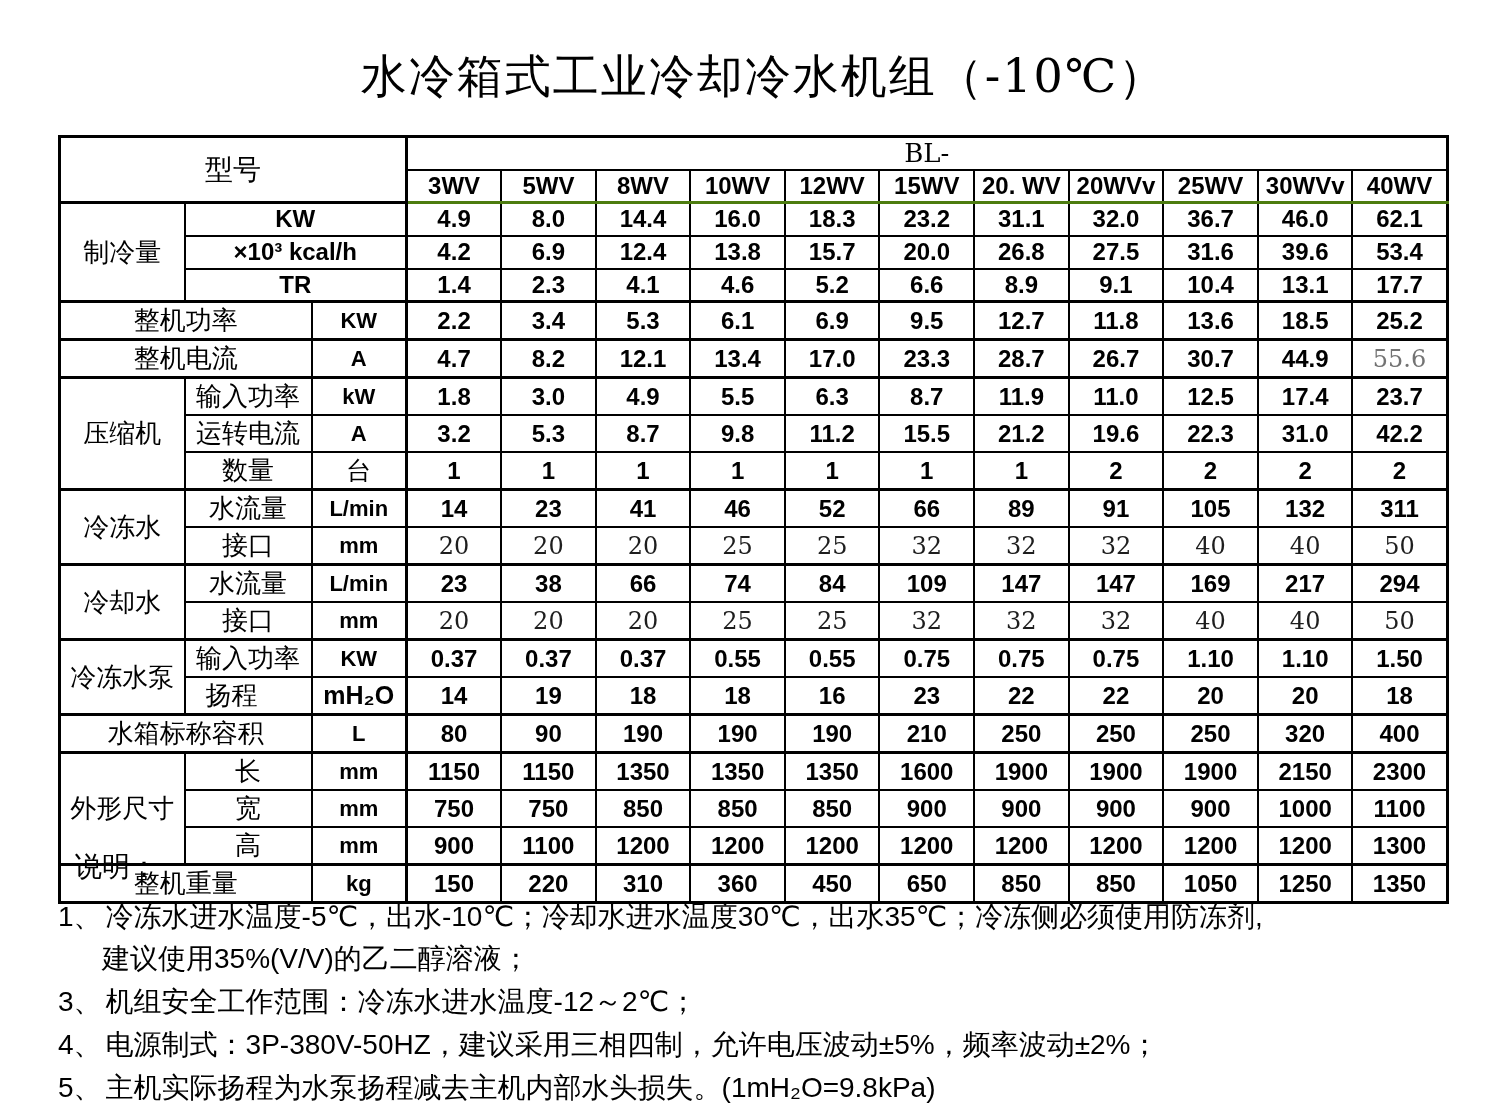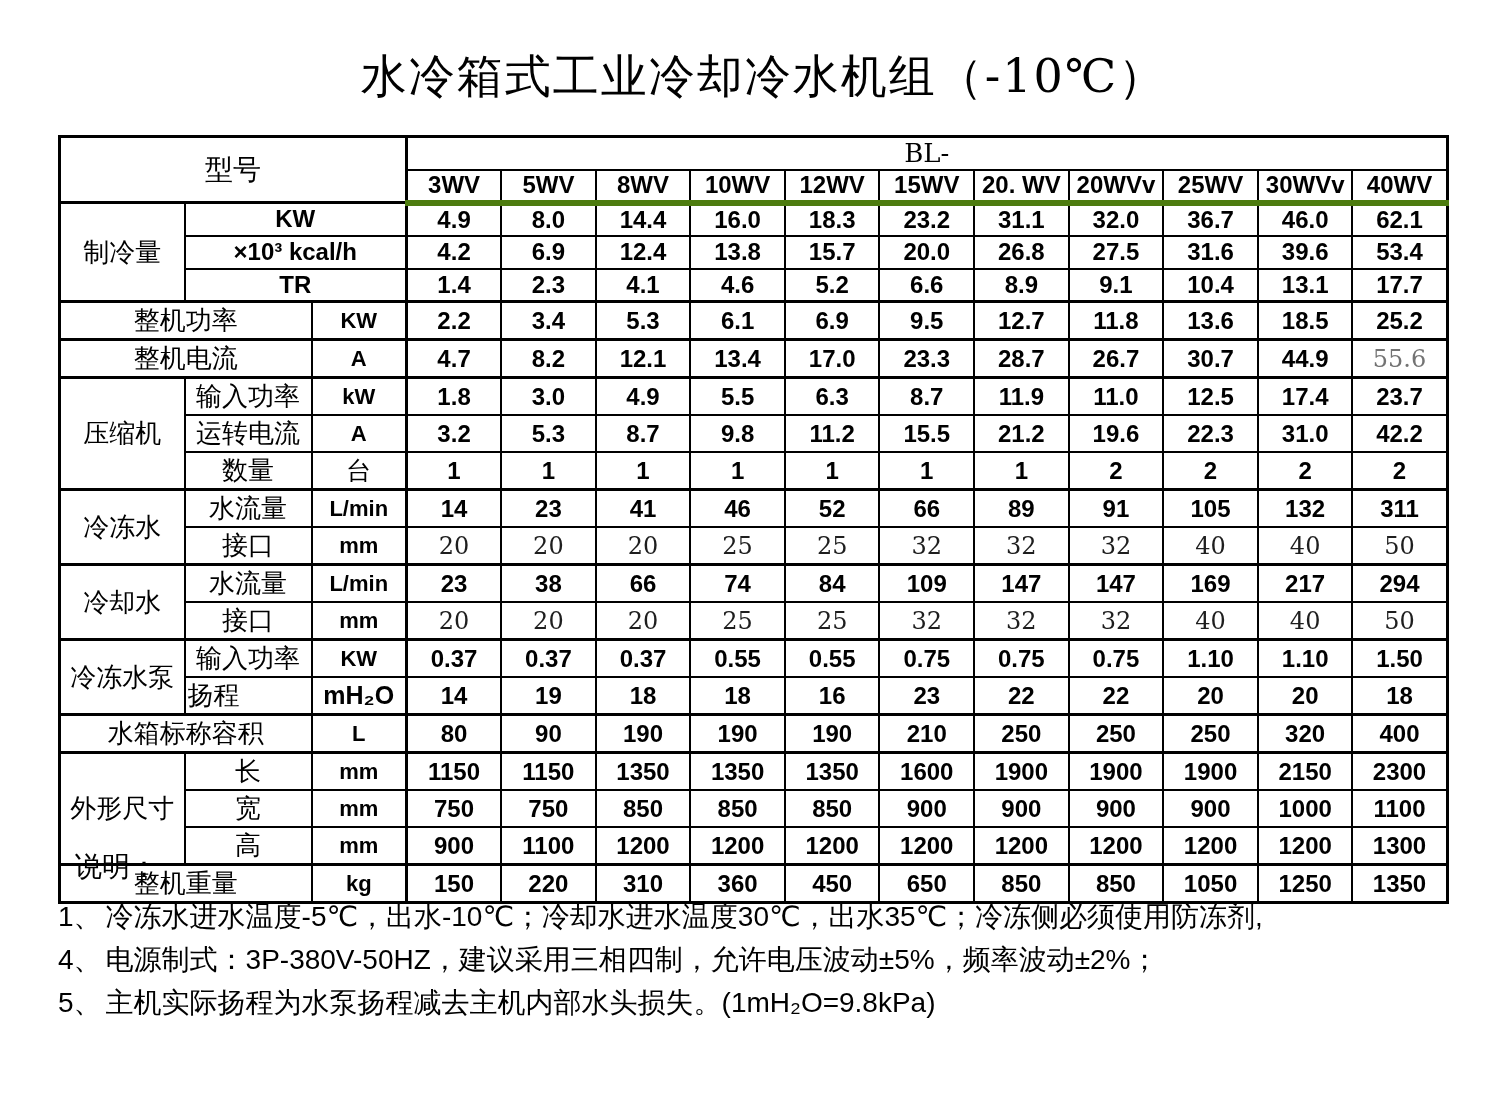--- a/index.html
+++ b/index.html
@@ -35,38 +35,38 @@
   tr { height: 33px; }
   tr.hdr1 { height: 33px; }
 
   td {
     border: 2px solid #000;
     padding: 0 2px;
     text-align: center; vertical-align: middle;
     white-space: nowrap; overflow: hidden;
   }
   tr.sec > td { border-top: 3px solid #000; }
-  tr.models > td { border-bottom: 6px solid #4d7c0f; }
+  tr.models > td { border-bottom: 3px solid #4d7c0f; }
 
   .corner {
     border-right: 3px solid #000; border-bottom: 3px solid #000;
     font-size: 28px; font-weight: 500;
   }
   .series {
     border-left: 3px solid #000;
     font-family: "DejaVu Serif", "Liberation Serif", serif;
     font-size: 26px; font-weight: 400;
   }
   .model { font-size: 24px; font-weight: 700; }
   .v0 { border-left: 3px solid #000; }
 
   .cat { font-size: 26px; font-weight: 500; }
   .lbl { font-size: 26px; font-weight: 500; }
   .lbl.latin { font-size: 24px; font-weight: 700; }
-  .lbl.left { text-align: left; padding-left: 2px; }
+  .lbl.left { text-align: left; padding-left: 20px; }
   .unit { font-size: 22px; font-weight: 700; }
   .unit.cjk { font-size: 25px; font-weight: 500; }
   .unit.small { font-size: 25px; }
 
   .val { font-size: 24px; font-weight: 700; }
   .serif {
     font-family: "DejaVu Serif", "Liberation Serif", serif;
     font-weight: 400; color: #1e1e1e;
   }
   .light { color: #737373; }
@@ -420,23 +420,27 @@
           <td class="val">1350</td>
         </tr>
     </tbody>
   </table>
 
   <div class="notes">
     <div class="notes-heading">说明：</div>
 
     <div class="note-item">
       <div class="note-line"><span class="marker">1、</span><span>冷冻水进水温度-5℃，出水-10℃；冷却水进水温度30℃，出水35℃；冷冻侧必须使用防冻剂,</span></div>
+      <div class="note-line indent">建议使用35%(V/V)的乙二醇溶液；</div>
     </div>
 
 
+    <div class="note-item">
+      <div class="note-line"><span class="marker">3、</span><span>机组安全工作范围：冷冻水进水温度-12～2℃；</span></div>
+    </div>
 
     <div class="note-item">
       <div class="note-line"><span class="marker">4、</span><span>电源制式：3P-380V-50HZ，建议采用三相四制，允许电压波动±5%，频率波动±2%；</span></div>
     </div>
 
     <div class="note-item">
       <div class="note-line"><span class="marker">5、</span><span>主机实际扬程为水泵扬程减去主机内部水头损失。(1mH₂O=9.8kPa)</span></div>
     </div>
   </div>
 

